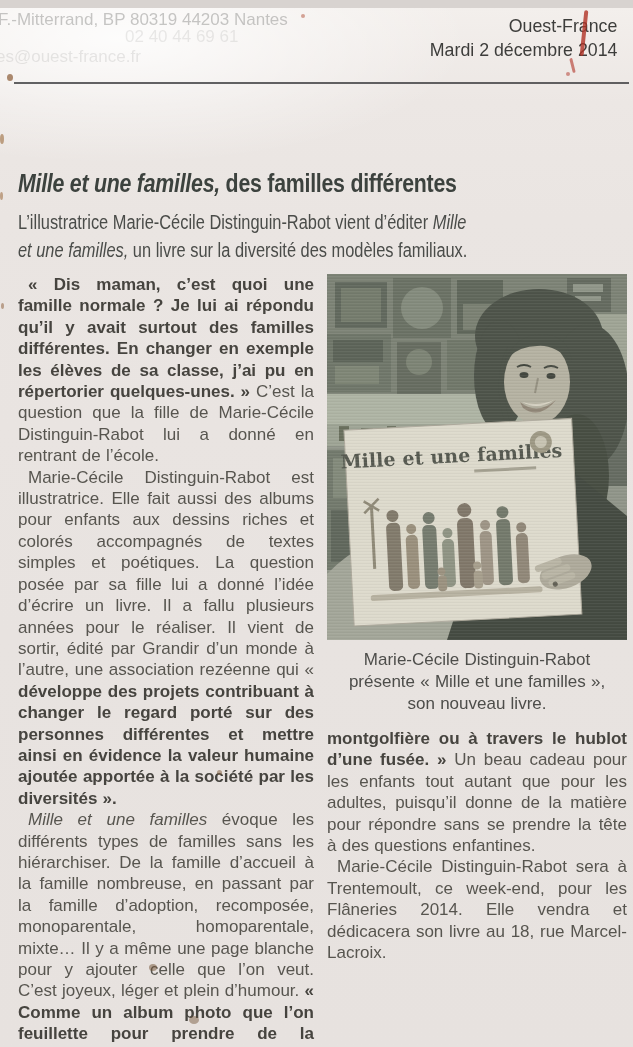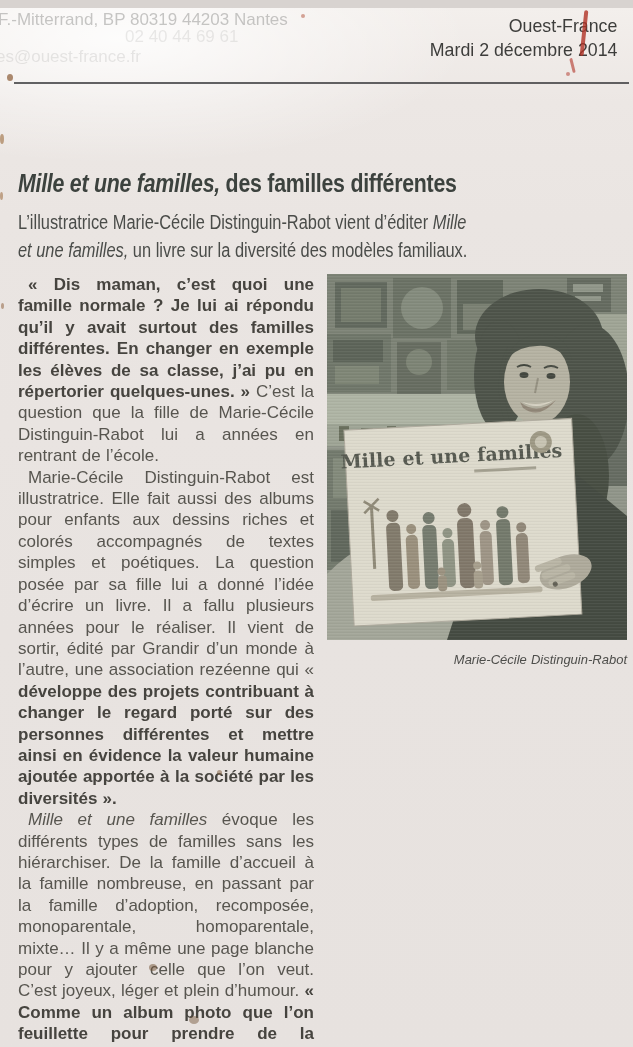--- a/index.html
+++ b/index.html
@@ -30,22 +30,22 @@
     text-align:justify;color:#57554f;word-spacing:.5px;hyphens:auto;-webkit-hyphens:auto;}
   .col-left{left:18px;width:296px;}
   .col-right{left:327px;width:300px;}
   .col p{margin:0;text-indent:10px;}
   .col p.cont{text-indent:0;}
   b,.b{font-weight:bold;color:#46443f;}
   
   .photo{width:300px;height:366px;position:relative;overflow:hidden;}
   .photo::after{content:"";position:absolute;inset:0;
     background:repeating-linear-gradient(0deg,rgba(255,255,255,.05) 0 1px,rgba(0,0,0,.03) 1px 2px,rgba(255,255,255,0) 2px 3px);}
-  .caption{margin:9px 0 13px 0;font-style:italic;font-size:13px;line-height:22px;
-    color:#4d4d4a;text-align:right;}
+  .caption{margin:9px 0 13px 0;font-size:17px;line-height:22px;
+    color:#4d4d4a;text-align:center;}
   .caption span{display:block;}
   
   .speck{position:absolute;border-radius:50%;}
 </style>
 </head>
 <body>
 
 <div class="page">
 
   <div class="hdr-faded" style="left:-2px;top:2px;opacity:.55;">F.-Mitterrand, BP 80319 44203 Nantes</div>
@@ -61,21 +61,21 @@
   <div class="pen" style="left:571px;top:50px;width:2.5px;height:15px;transform:rotate(-14deg);opacity:.6;"></div>
   <div class="pen" style="left:566px;top:64px;width:4px;height:4px;opacity:.5;border-radius:50%;"></div>
 
   <div class="rule"></div>
 
   <div class="headline"><span class="it">Mille et une familles,</span><span> des familles différentes</span></div>
 
   <div class="subhead"><span>L’illustratrice Marie-Cécile Distinguin-Rabot vient d’éditer </span><span class="it">Mille</span><br><span class="it">et une familles,</span><span> un livre sur la diversité des modèles familiaux.</span></div>
 
   <div class="col col-left">
-    <p><b>« Dis maman, c’est quoi une famille normale ? Je lui ai répondu qu’il y avait surtout des familles différentes. En changer en exemple les élèves de sa classe, j’ai pu en répertorier quelques-unes. » </b><span>C’est la question que la fille de Marie-Cécile Distinguin-Rabot lui a années en rentrant de l’école.</span></p>
+    <p><b>« Dis maman, c’est quoi une famille normale ? Je lui ai répondu qu’il y avait surtout des familles différentes. En changer en exemple les élèves de sa classe, j’ai pu en répertorier quelques-unes. » </b><span>C’est la question que la fille de Marie-Cécile Distinguin-Rabot lui a donné en rentrant de l’école.</span></p>
     <p><span>Marie-Cécile Distinguin-Rabot est illustratrice. Elle fait aussi des albums pour enfants aux dessins riches et colorés accompagnés de textes simples et poétiques. La question posée par sa fille lui a donné l’idée d’écrire un livre. Il a fallu plusieurs années pour le réaliser. Il vient de sortir, édité par Grandir d’un monde à l’autre, une association rezéenne qui « </span><b>développe des projets contribuant à changer le regard porté sur des personnes différentes et mettre ainsi en évidence la valeur humaine ajoutée apportée à la société par les diversités ».</b></p>
     <p><span class="it">Mille et une familles</span><span> évoque les différents types de familles sans les hiérarchiser. De la famille d’accueil à la famille nombreuse, en passant par la famille d’adoption, recomposée, monoparentale, homoparentale, mixte… Il y a même une page blanche pour y ajouter celle que l’on veut. C’est joyeux, léger et plein d’humour. </span><b>« Comme un album photo que l’on feuillette pour prendre de la hauteur, à dos d’éléphant, en</b></p>
   </div>
 
   <div class="col col-right">
 
     <div class="photo">
       <svg viewBox="0 0 300 366" width="300" height="366">
         <rect width="300" height="366" fill="#8b9083"></rect>
 
@@ -174,22 +174,26 @@
           <rect x="214" y="291" width="30" height="7" rx="3.5" fill="#b6b2a1"></rect>
           <rect x="218" y="300" width="28" height="7" rx="3.5" fill="#b6b2a1"></rect>
           <circle cx="224" cy="306" r="2.5" fill="#5c5a4e"></circle>
         </g>
         <rect width="300" height="366" fill="#ffffff" opacity="0.05"></rect>
       </svg>
     </div>
 
     <div class="caption">
       <span>Marie-Cécile Distinguin-Rabot</span>
+      <span>présente « Mille et une familles »,</span>
+      <span>son nouveau livre.</span>
     </div>
 
+    <p class="cont"><b>montgolfière ou à travers le hublot d’une fusée. » </b><span>Un beau cadeau pour les enfants tout autant que pour les adultes, puisqu’il donne de la matière pour répondre sans se prendre la tête à des questions enfantines.</span></p>
+    <p>Marie-Cécile Distinguin-Rabot sera à Trentemoult, ce week-end, pour les Flâneries 2014. Elle vendra et dédicacera son livre au 18, rue Marcel-Lacroix.</p>
   </div>
 
   <div class="speck" style="left:7px;top:66px;width:6px;height:7px;background:#8a5a34;opacity:.7;"></div>
   <div class="speck" style="left:0;top:126px;width:4px;height:10px;background:#9b6a3c;opacity:.6;"></div>
   <div class="speck" style="left:0;top:184px;width:3px;height:8px;background:#9b6a3c;opacity:.55;"></div>
   <div class="speck" style="left:1px;top:295px;width:3px;height:6px;background:#8a5a34;opacity:.5;"></div>
   <div class="speck" style="left:301px;top:6px;width:4px;height:4px;background:#b05038;opacity:.5;"></div>
   <div class="speck" style="left:217px;top:762px;width:5px;height:5px;background:#7d5a38;opacity:.5;"></div>
   <div class="speck" style="left:149px;top:956px;width:8px;height:7px;background:#6f4f32;opacity:.5;"></div>
   <div class="speck" style="left:189px;top:1008px;width:10px;height:8px;background:#6f4f32;opacity:.45;"></div>

